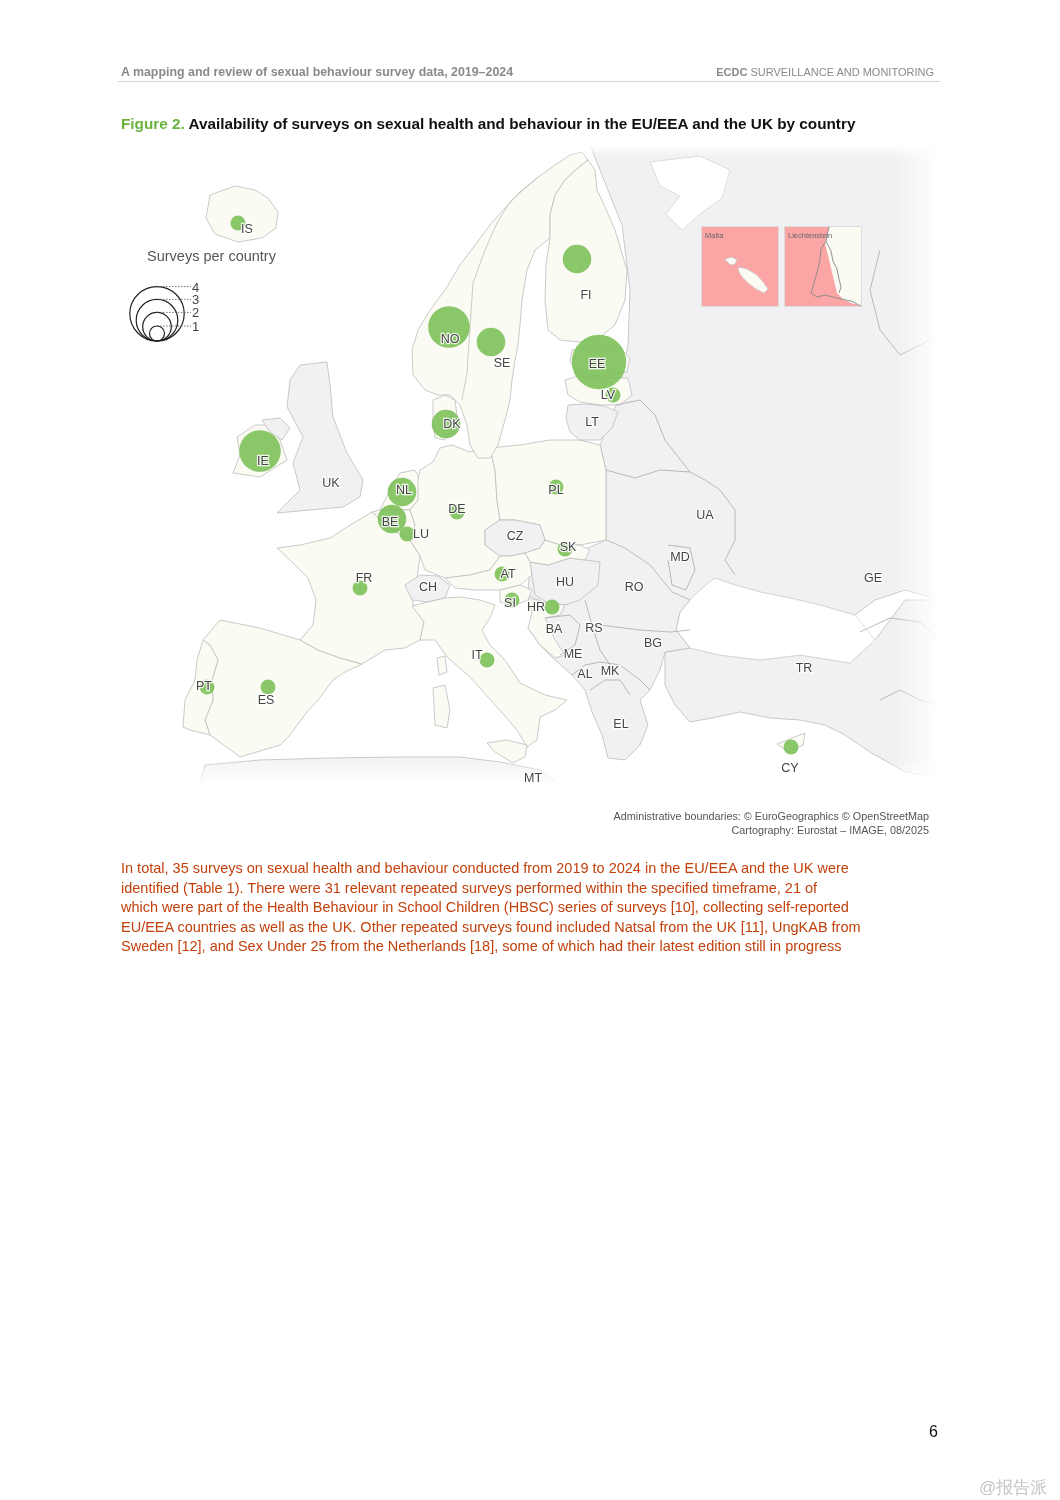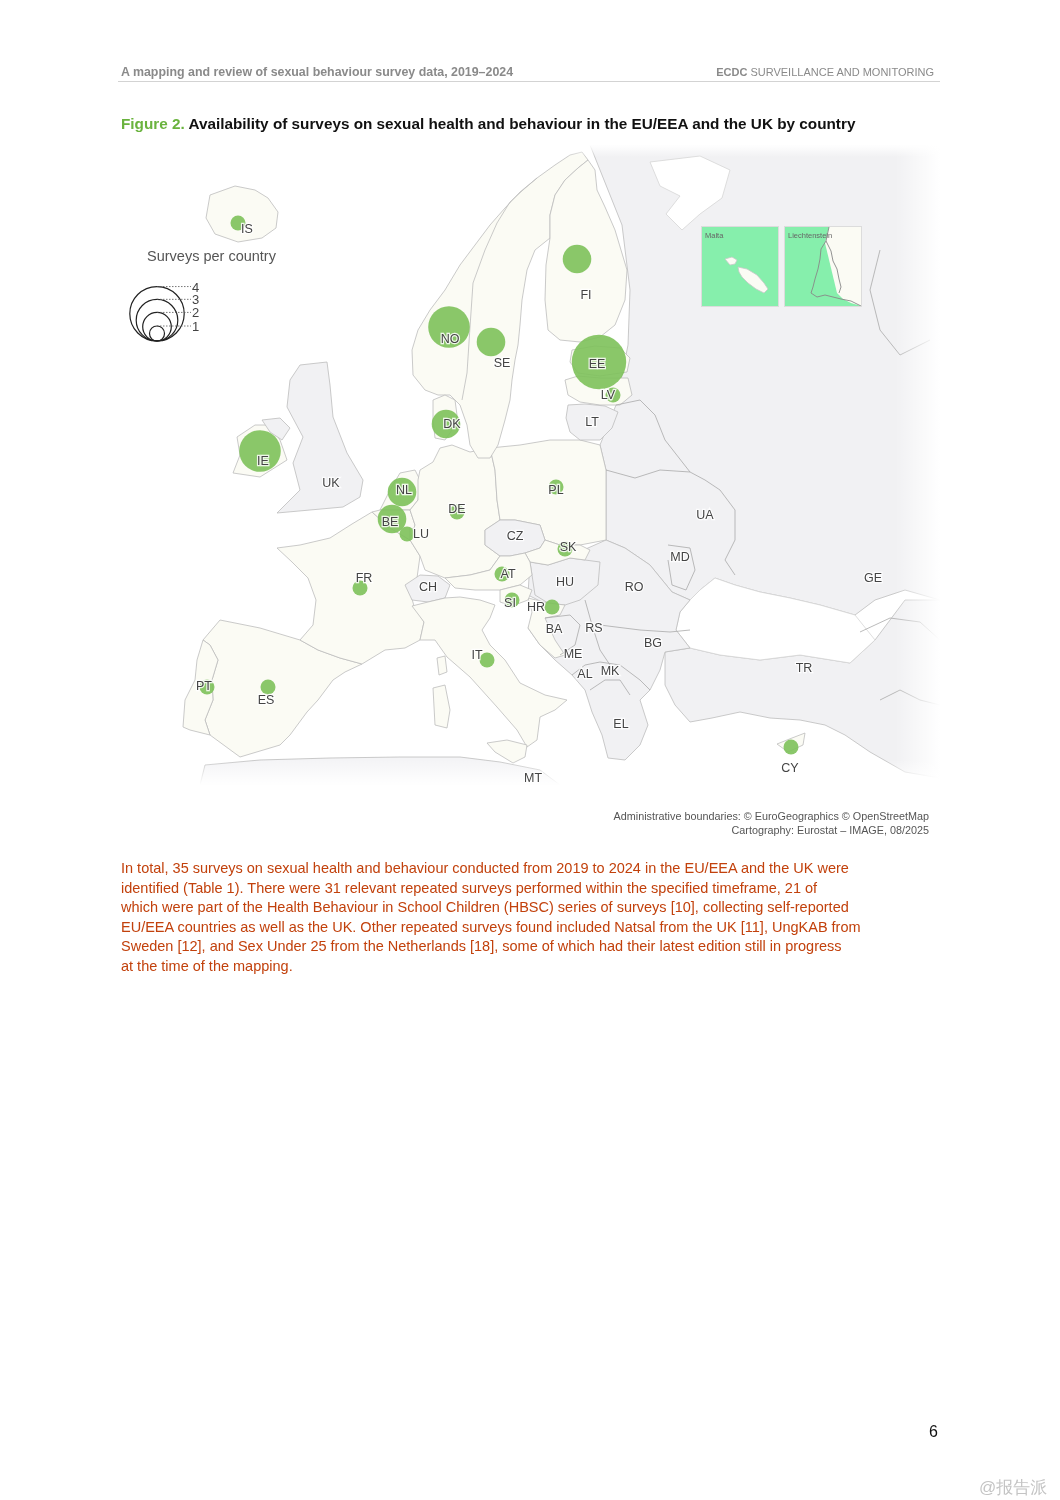--- a/index.html
+++ b/index.html
@@ -7,21 +7,21 @@
          font-family:"Liberation Sans", sans-serif; color:#111; }
   .abs { position:absolute; }
   .header-left { left:121px; top:65px; font-size:12.4px; font-weight:bold; color:#8a8a8a; white-space:nowrap; }
   .header-right { right:126px; top:66px; font-size:11px; color:#8a8a8a; white-space:nowrap;margin-left:24px; }
   .header-right b { font-weight:bold; }
   .header-rule { left:118px; top:81px; width:822px; height:1px; background:#d3d3d3; }
   .caption { left:121px; top:115px; font-size:15.3px; font-weight:bold; white-space:nowrap; color:#111; }
   .caption .fig-label { color:#6ab33e; }
   .map { left:120px; top:145px; width:820px; height:640px; }
   .legend-title { left:131px; top:248px; font-size:14.5px; color:#555; white-space:nowrap;margin-left:16px; }
-  .inset { width:76px; height:79px; border:1px solid #dcdcdc; background:#86efac; }
+  .inset { width:76px; height:79px; border:1px solid #dcdcdc; background:#fca5a5; }
   .inset-label { position:absolute; left:3px; top:4px; font-size:7.5px; color:#666; white-space:nowrap; }
   .credits { right:131px; top:809px; font-size:10.8px; color:#555; text-align:right; line-height:14px; }
   .credits div { white-space:nowrap;margin-left:28px; }
   .body-text { left:121px; top:859px; font-size:14.5px; line-height:19.5px; color:#c2410c; }
   .body-text span { display:block; white-space:nowrap; }
   .page-number { left:929px; top:1423px; font-size:16px; color:#111; }
   .watermark { left:979px; top:1476px; font-size:17px; color:#c4c4c4; white-space:nowrap; }
   svg text { font-family:"Liberation Sans", sans-serif; }
 </style>
 </head>
@@ -230,17 +230,16 @@
   <div>Administrative boundaries: © EuroGeographics © OpenStreetMap</div>
   <div>Cartography: Eurostat – IMAGE, 08/2025</div>
 </div>
 
 <div class="abs body-text">
   <span>In total, 35 surveys on sexual health and behaviour conducted from 2019 to 2024 in the EU/EEA and the UK were</span>
   <span>identified (Table 1). There were 31 relevant repeated surveys performed within the specified timeframe, 21 of</span>
   <span>which were part of the Health Behaviour in School Children (HBSC) series of surveys [10], collecting self-reported</span>
   <span>EU/EEA countries as well as the UK. Other repeated surveys found included Natsal from the UK [11], UngKAB from</span>
   <span>Sweden [12], and Sex Under 25 from the Netherlands [18], some of which had their latest edition still in progress</span>
-  <span>at the time of the mapping.</span>
 </div>
 
 <div class="abs page-number">6</div>
 <div class="abs watermark">@报告派</div>
 
 </body></html>

